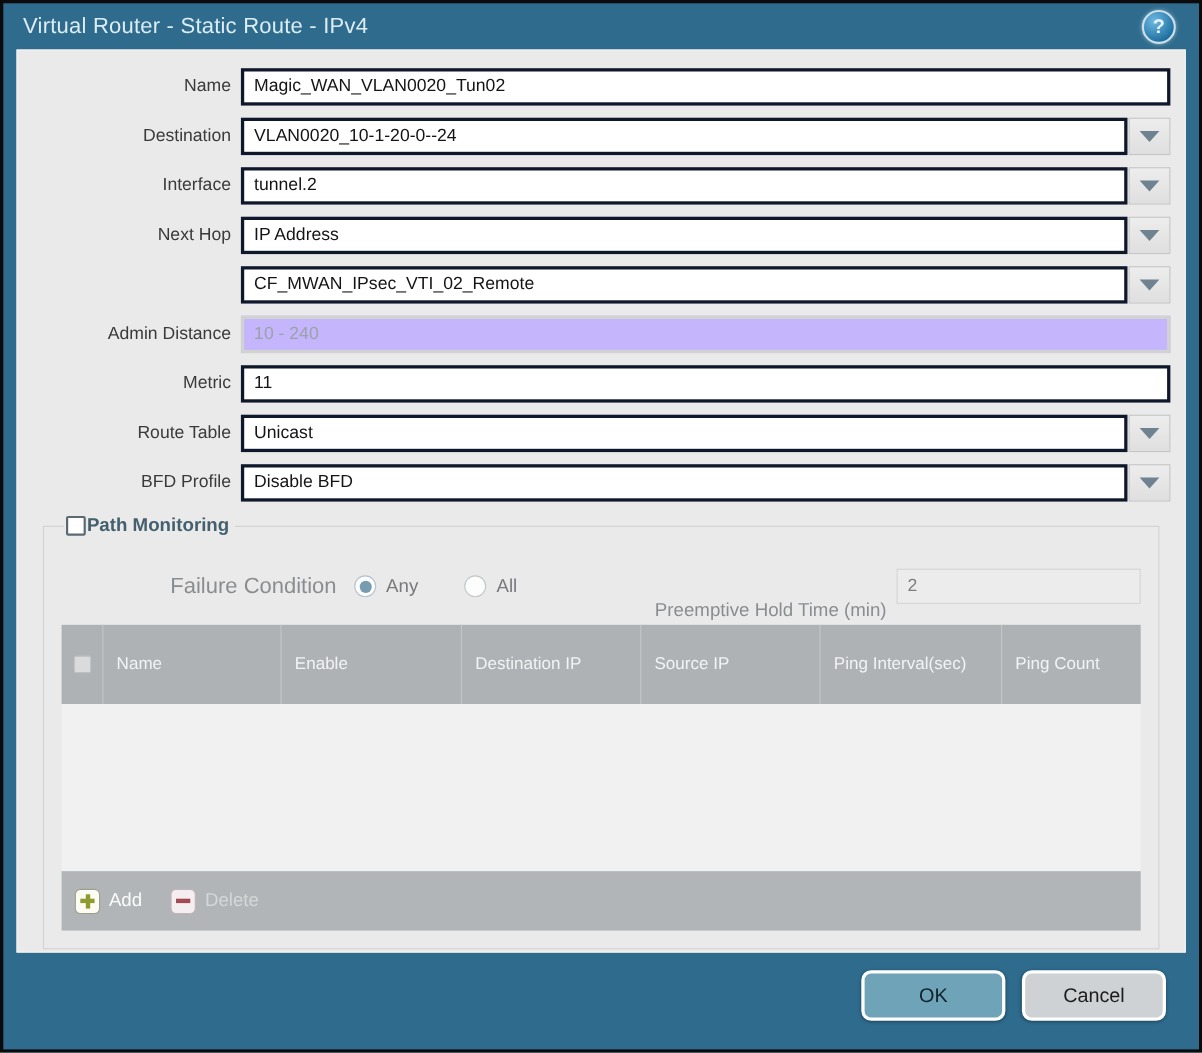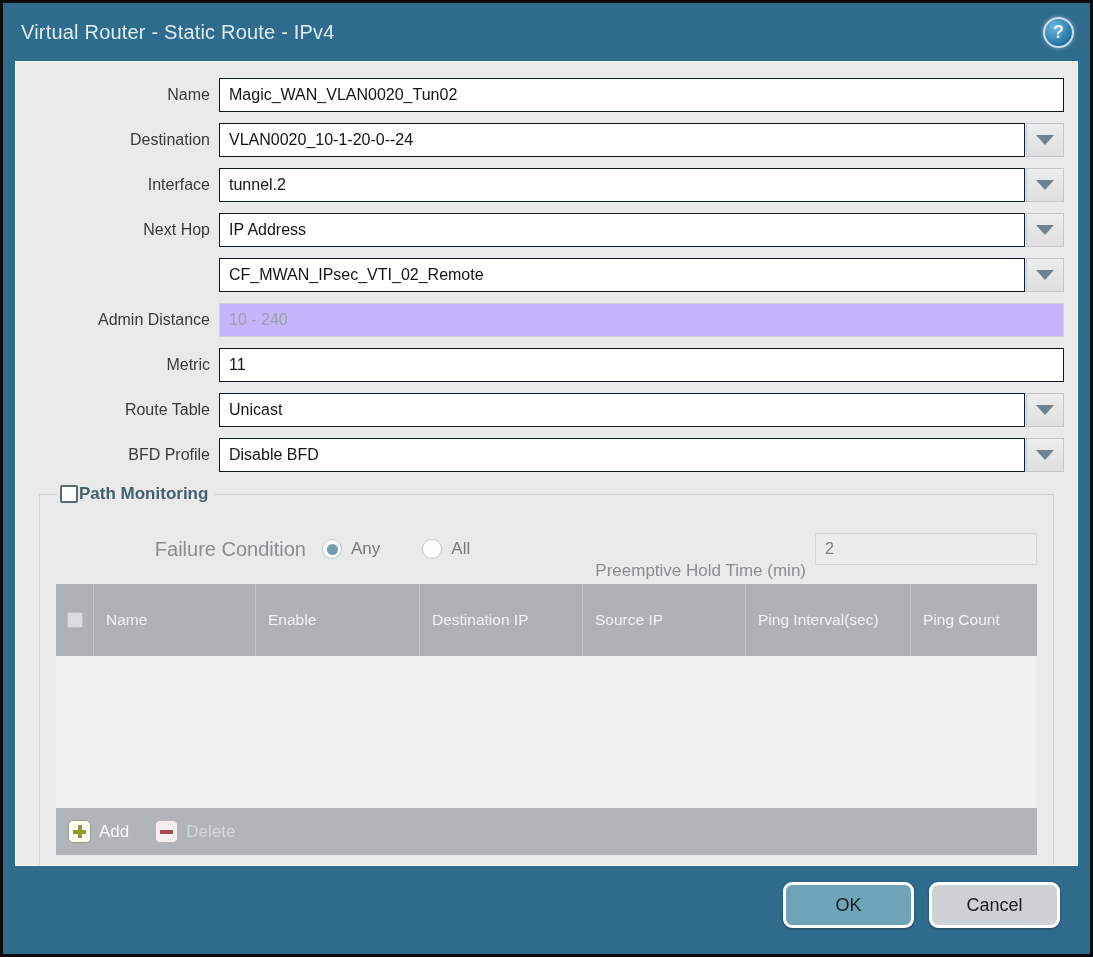--- a/index.html
+++ b/index.html
@@ -9,23 +9,23 @@
   .dialog {
     width:1093px; height:957px;
     background:#2e6b8d;
     border:3px solid #0b0b0b;
     display:flex; flex-direction:column;
     overflow:hidden;
   }
 
   
   .titlebar {
-    height:58px; flex:0 0 auto;
+    height:42px; flex:0 0 auto;
     display:flex; align-items:center;
-    padding:0 16px 0 18px;
+    padding:0 21px 0 18px;
   }
   .title { color:#dcedf4; font-size:20px; letter-spacing:.2px; }
   .help-btn {
     margin-left:auto; width:31px; height:31px; border-radius:50%;
     background:radial-gradient(circle at 35% 30%, #6fb9e2, #1d6f9f 75%);
     border:2px solid #c9dfec;
     box-shadow:0 0 4px rgba(255,255,255,.45);
     color:#eaf6fd; font-size:18px; font-weight:bold;
     display:flex; align-items:center; justify-content:center;
     cursor:pointer;
@@ -41,21 +41,21 @@
   }
 
   .form-row { display:flex; align-items:center; height:34px; margin-bottom:11px; }
   .form-label {
     width:190px; flex:0 0 auto; text-align:right; padding-right:9px;
     color:#3a3a3a; font-size:16px;
   }
   .field { flex:1 1 auto; display:flex; height:34px; }
   .field input {
     flex:1 1 auto; height:34px; min-width:0;
-    border:1px solid #0f172a; background:#ffffff;
+    border:3px solid #0f172a; background:#ffffff;
     font-family:"Liberation Sans", sans-serif;
     font-size:16px; color:#141414; padding:0 9px; outline:none;
   }
   .field input::placeholder { color:#9ba2a7; opacity:1; }
   .field.muted input { background:#c4b5fd; border-color:#d2d2d2; }
   .dd-btn {
     flex:0 0 38px; margin-left:1px; height:34px;
     background:linear-gradient(#ededed,#dfdfdf);
     border:1px solid #c6c6c6;
     display:flex; align-items:center; justify-content:center;
@@ -108,21 +108,21 @@
     display:flex; align-items:center; padding:0 12px;
     color:#f2f3f4; font-size:15.5px; border-right:1px solid #c4c7c9;
     line-height:1.35;
   }
   .th:last-child { border-right:none; }
   .th.cb { padding:0; justify-content:center; }
   .hdr-checkbox { width:16px; height:16px; background:#d9dbdc;
     border:1px solid #bcbfc1; border-radius:2px; }
   .tbl-body { height:152px; background:#f1f1f1; }
   .tbl-foot {
-    height:47px; background:#b1b5b8;
+    height:54px; background:#b1b5b8;
     display:flex; align-items:center; gap:26px; padding:0 12px;
   }
   .tool-btn { display:flex; align-items:center; gap:8px; background:none;
     border:none; font-family:"Liberation Sans", sans-serif; cursor:pointer; }
   .tool-icon { width:23px; height:23px; border-radius:5px;
     display:flex; align-items:center; justify-content:center; }
   .tool-icon.add { background:#fcfcf2; border:1px solid #9aa08e; }
   .tool-icon.del { background:#f5eef0; border:1px solid #c3b2b6; }
   .plus-h { position:relative; width:13px; height:13px; }
   .plus-h::before, .plus-h::after { content:""; position:absolute; background:#8d9b31; }

